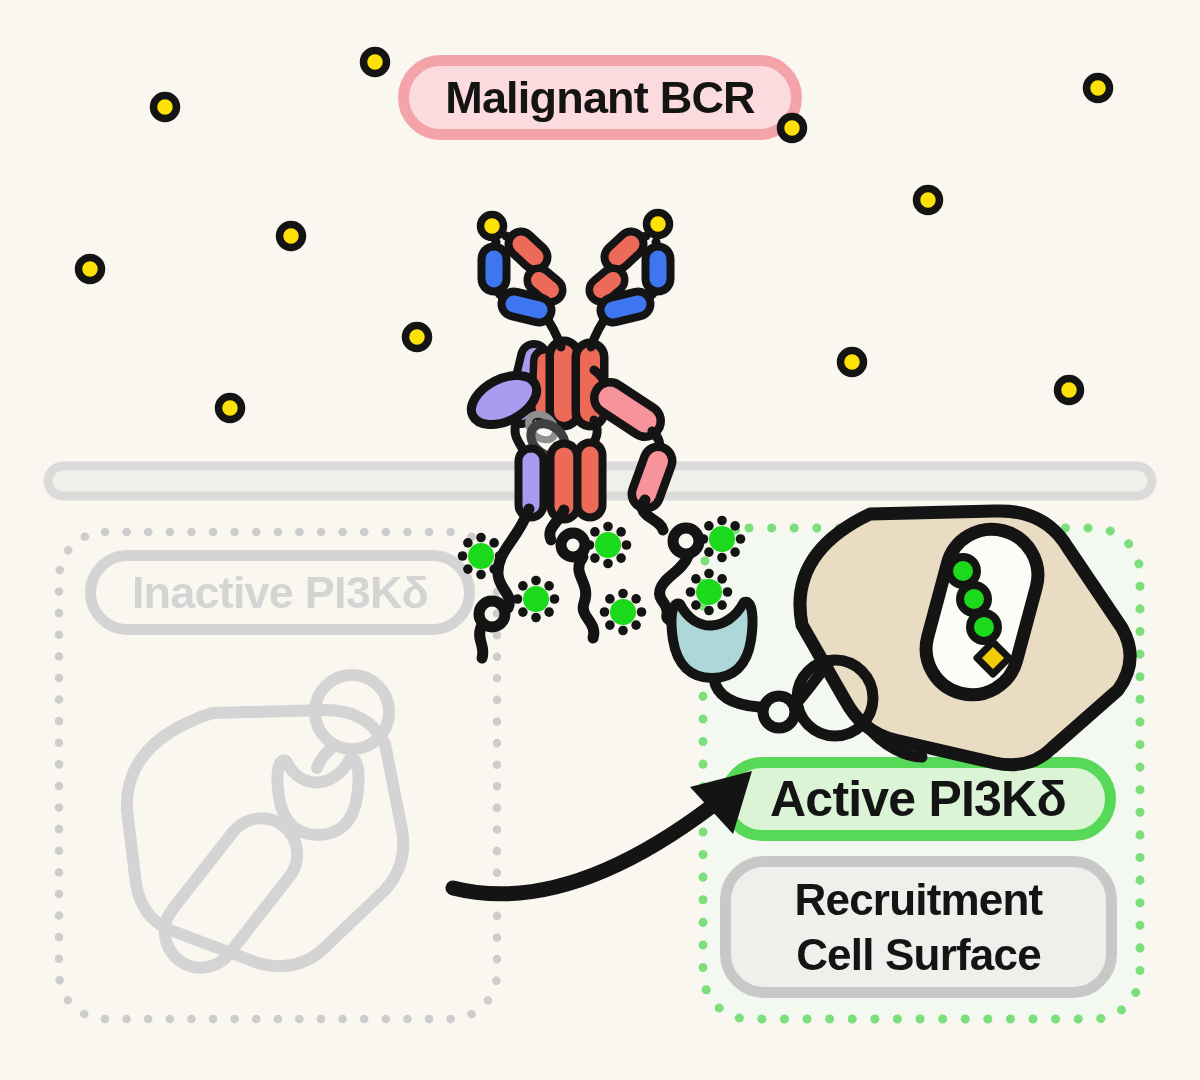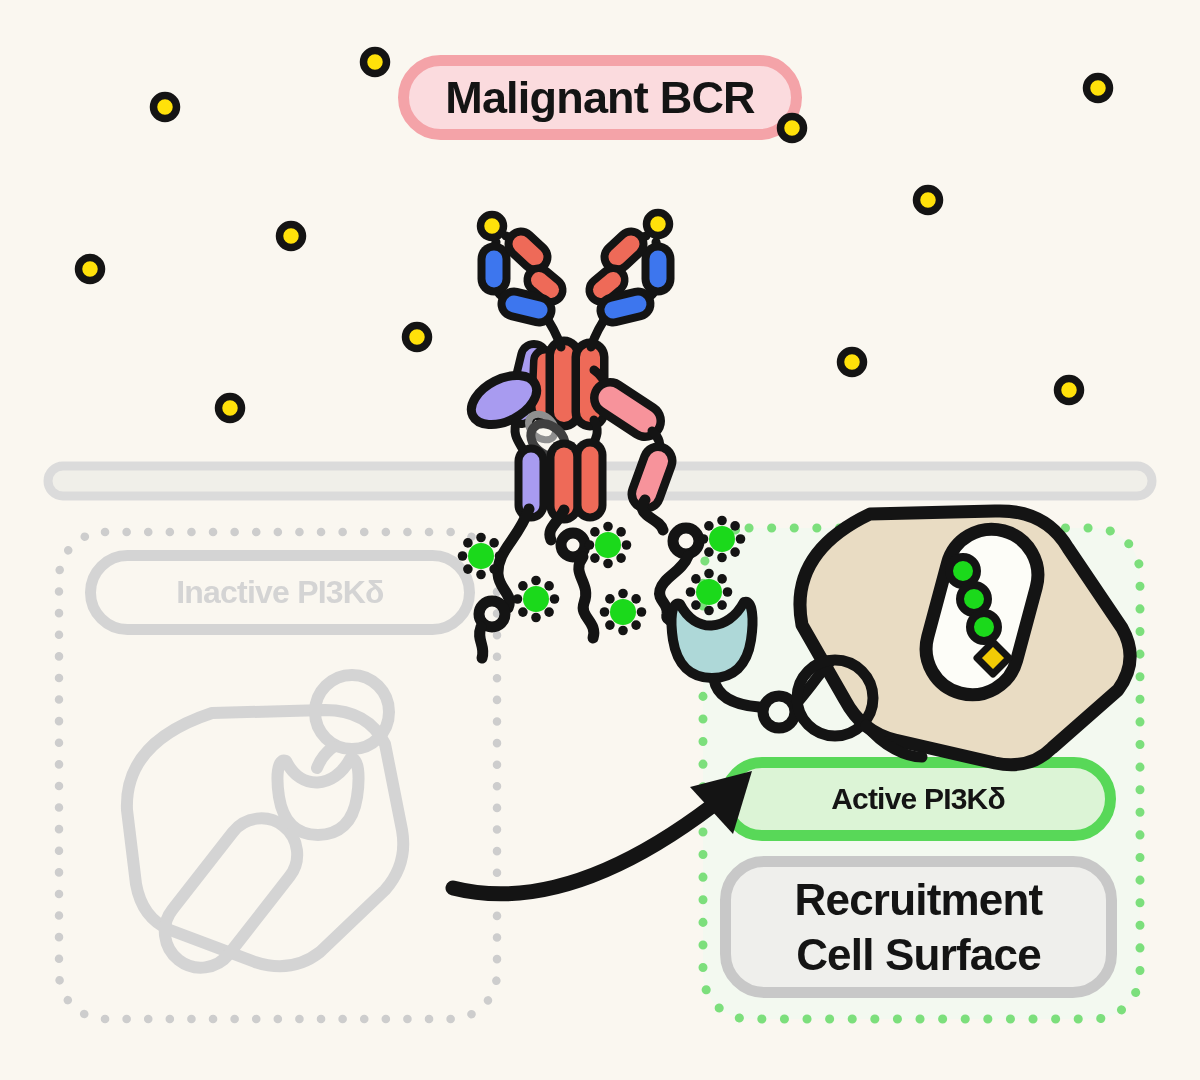--- a/index.html
+++ b/index.html
@@ -18,26 +18,26 @@
     color:var(--outline,#141414);letter-spacing:-0.8px;z-index:2;
   }
   #pill-malignant{
     left:398px;top:55px;width:404px;height:85px;border-radius:46px;
     border:11px solid var(--malignant-border,#F4A3A8);
     background:var(--malignant-fill,#FBDBDE);font-size:45px;
   }
   #pill-inactive{
     left:85px;top:550px;width:390px;height:85px;border-radius:46px;
     border:11px solid var(--inactive-gray,#D4D4D4);
-    color:var(--inactive-gray,#D4D4D4);background:transparent;font-size:32px;
+    color:var(--inactive-gray,#D4D4D4);background:transparent;font-size:45px;
   }
   #pill-active{
     left:720px;top:757px;width:396px;height:84px;border-radius:44px;
     border:11px solid var(--active-green-border,#58D858);
-    background:var(--active-green-fill,#DCF4D6);font-size:30px;
+    background:var(--active-green-fill,#DCF4D6);font-size:50px;
   }
   #pill-cell{
     left:720px;top:856px;width:397px;height:142px;border-radius:44px;
     border:11px solid var(--neutral-pill-border,#C8C8C8);
     background:var(--neutral-pill-fill,#EFEFEC);font-size:44px;
     line-height:1.26;flex-direction:column;
   }
   #art{position:absolute;left:0;top:0;z-index:3;pointer-events:none;}
 
   .membrane{fill:var(--membrane-fill,#F0EFE9);stroke:var(--membrane-gray,#DBDBDB);stroke-width:9;}

